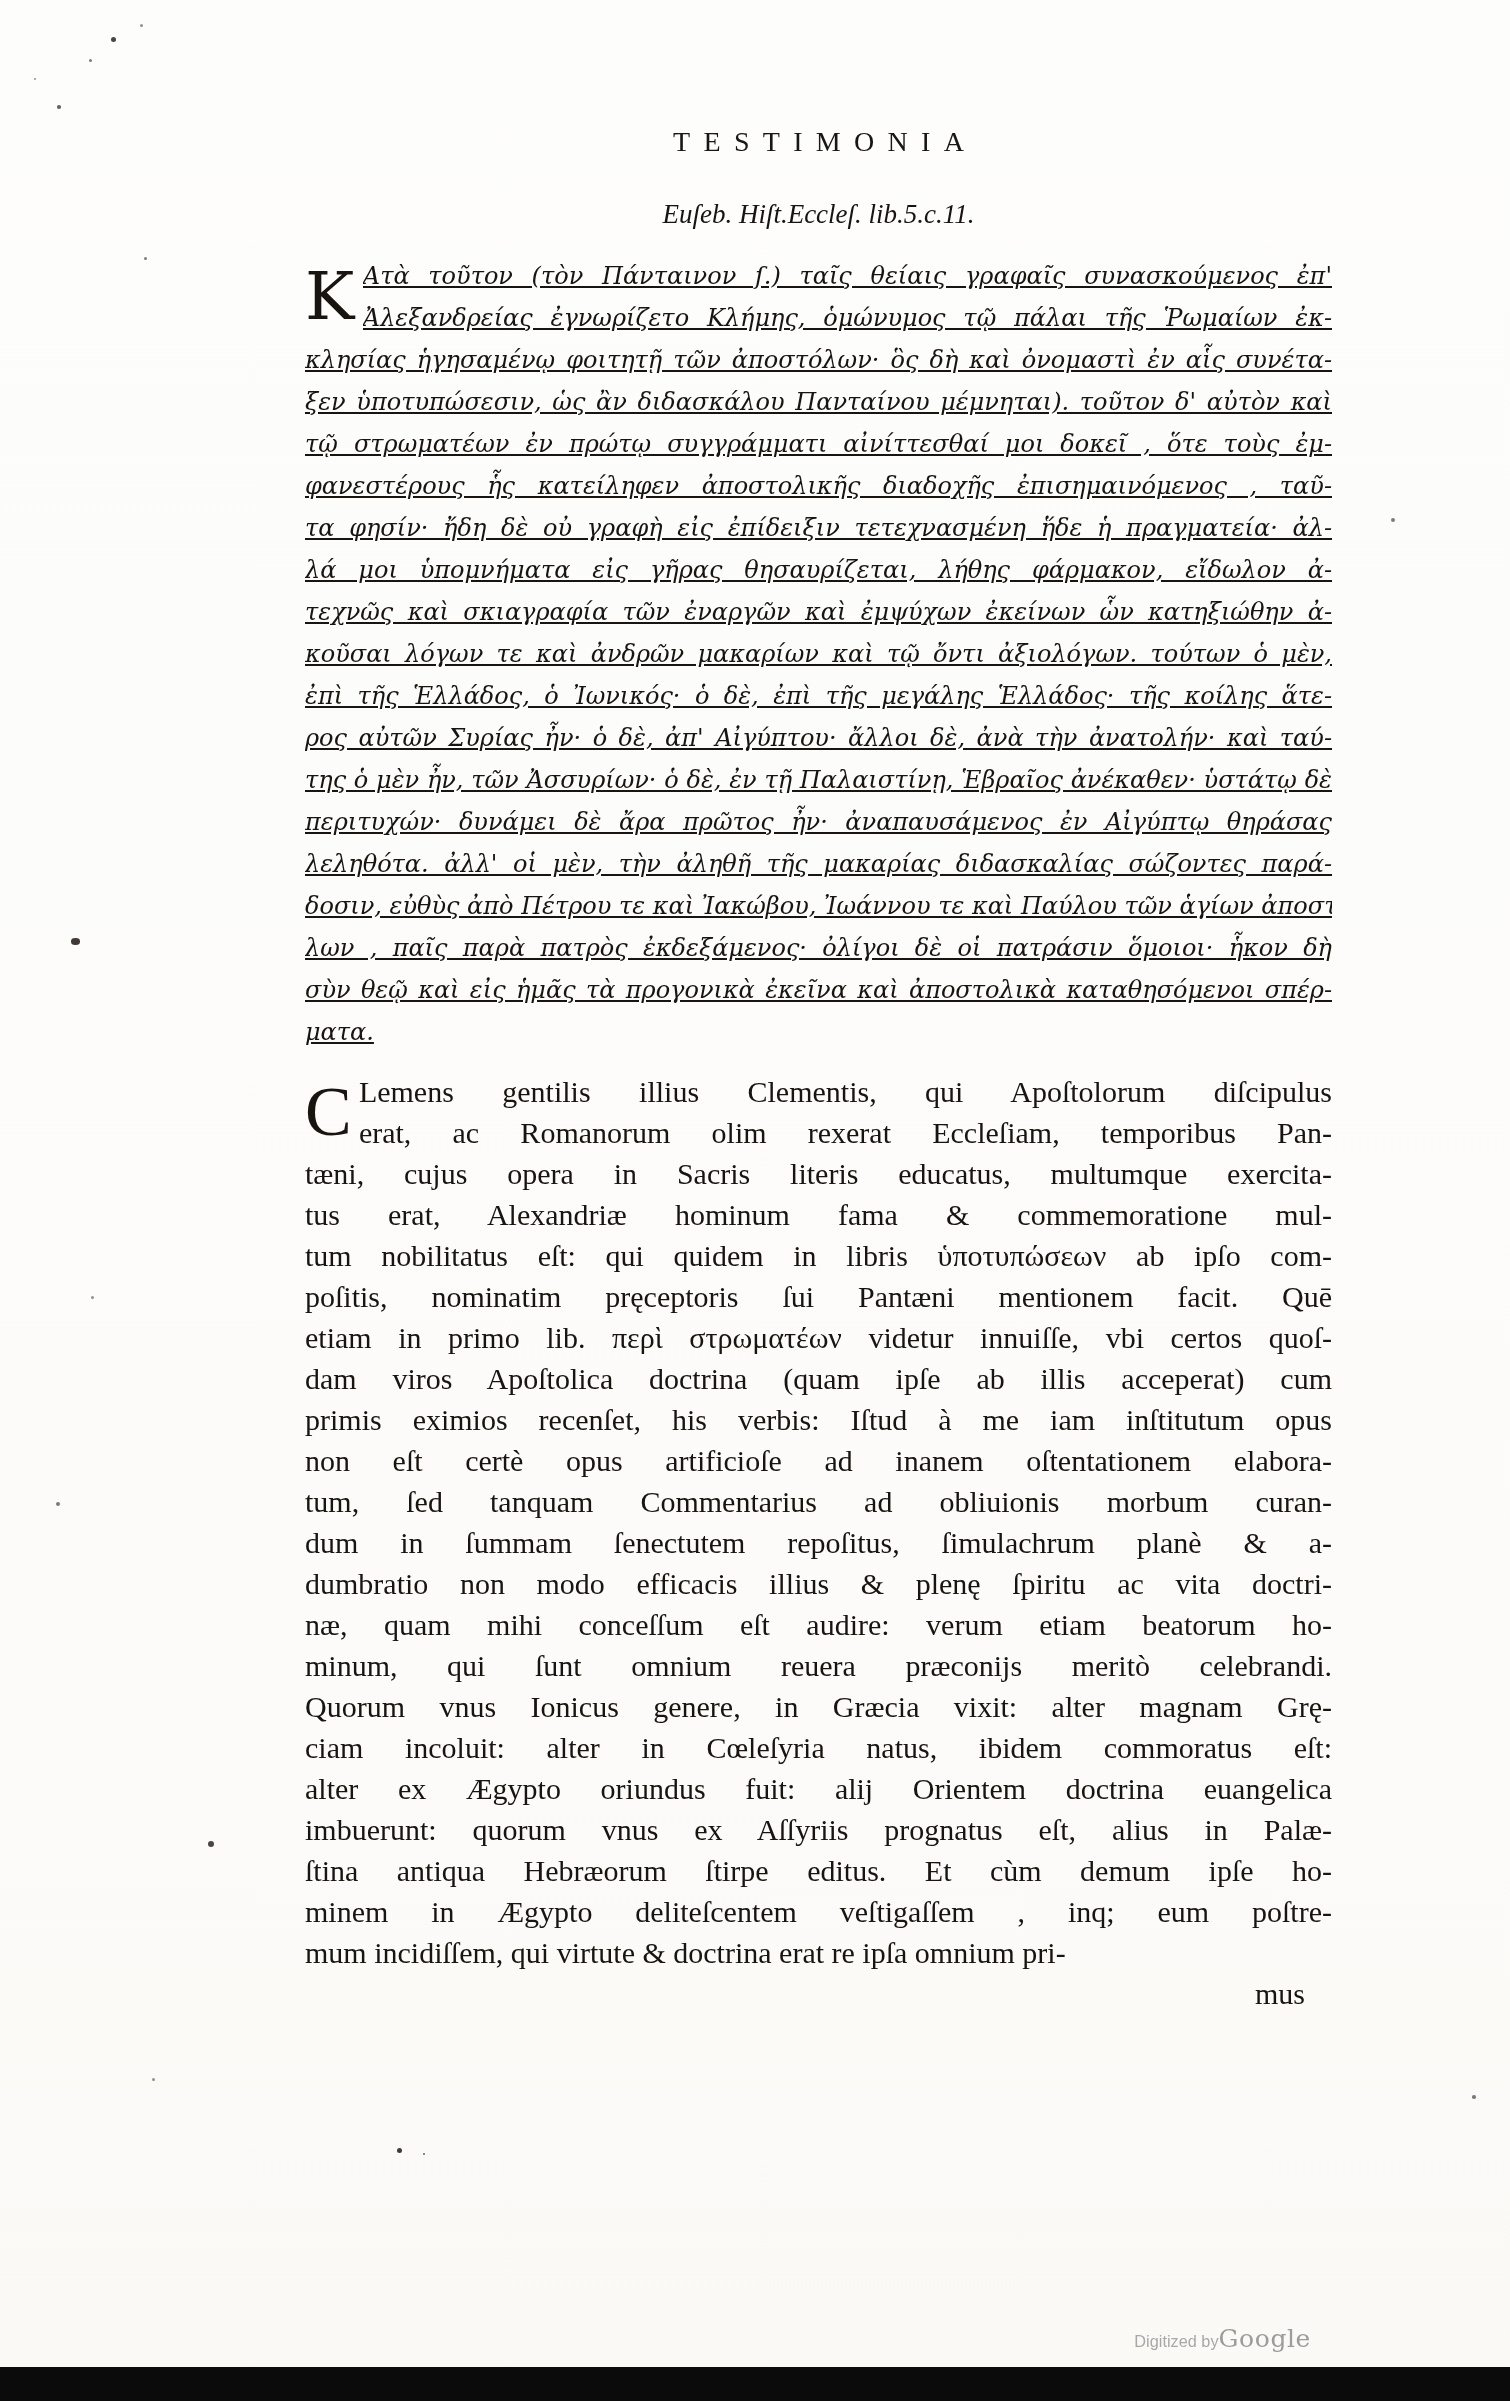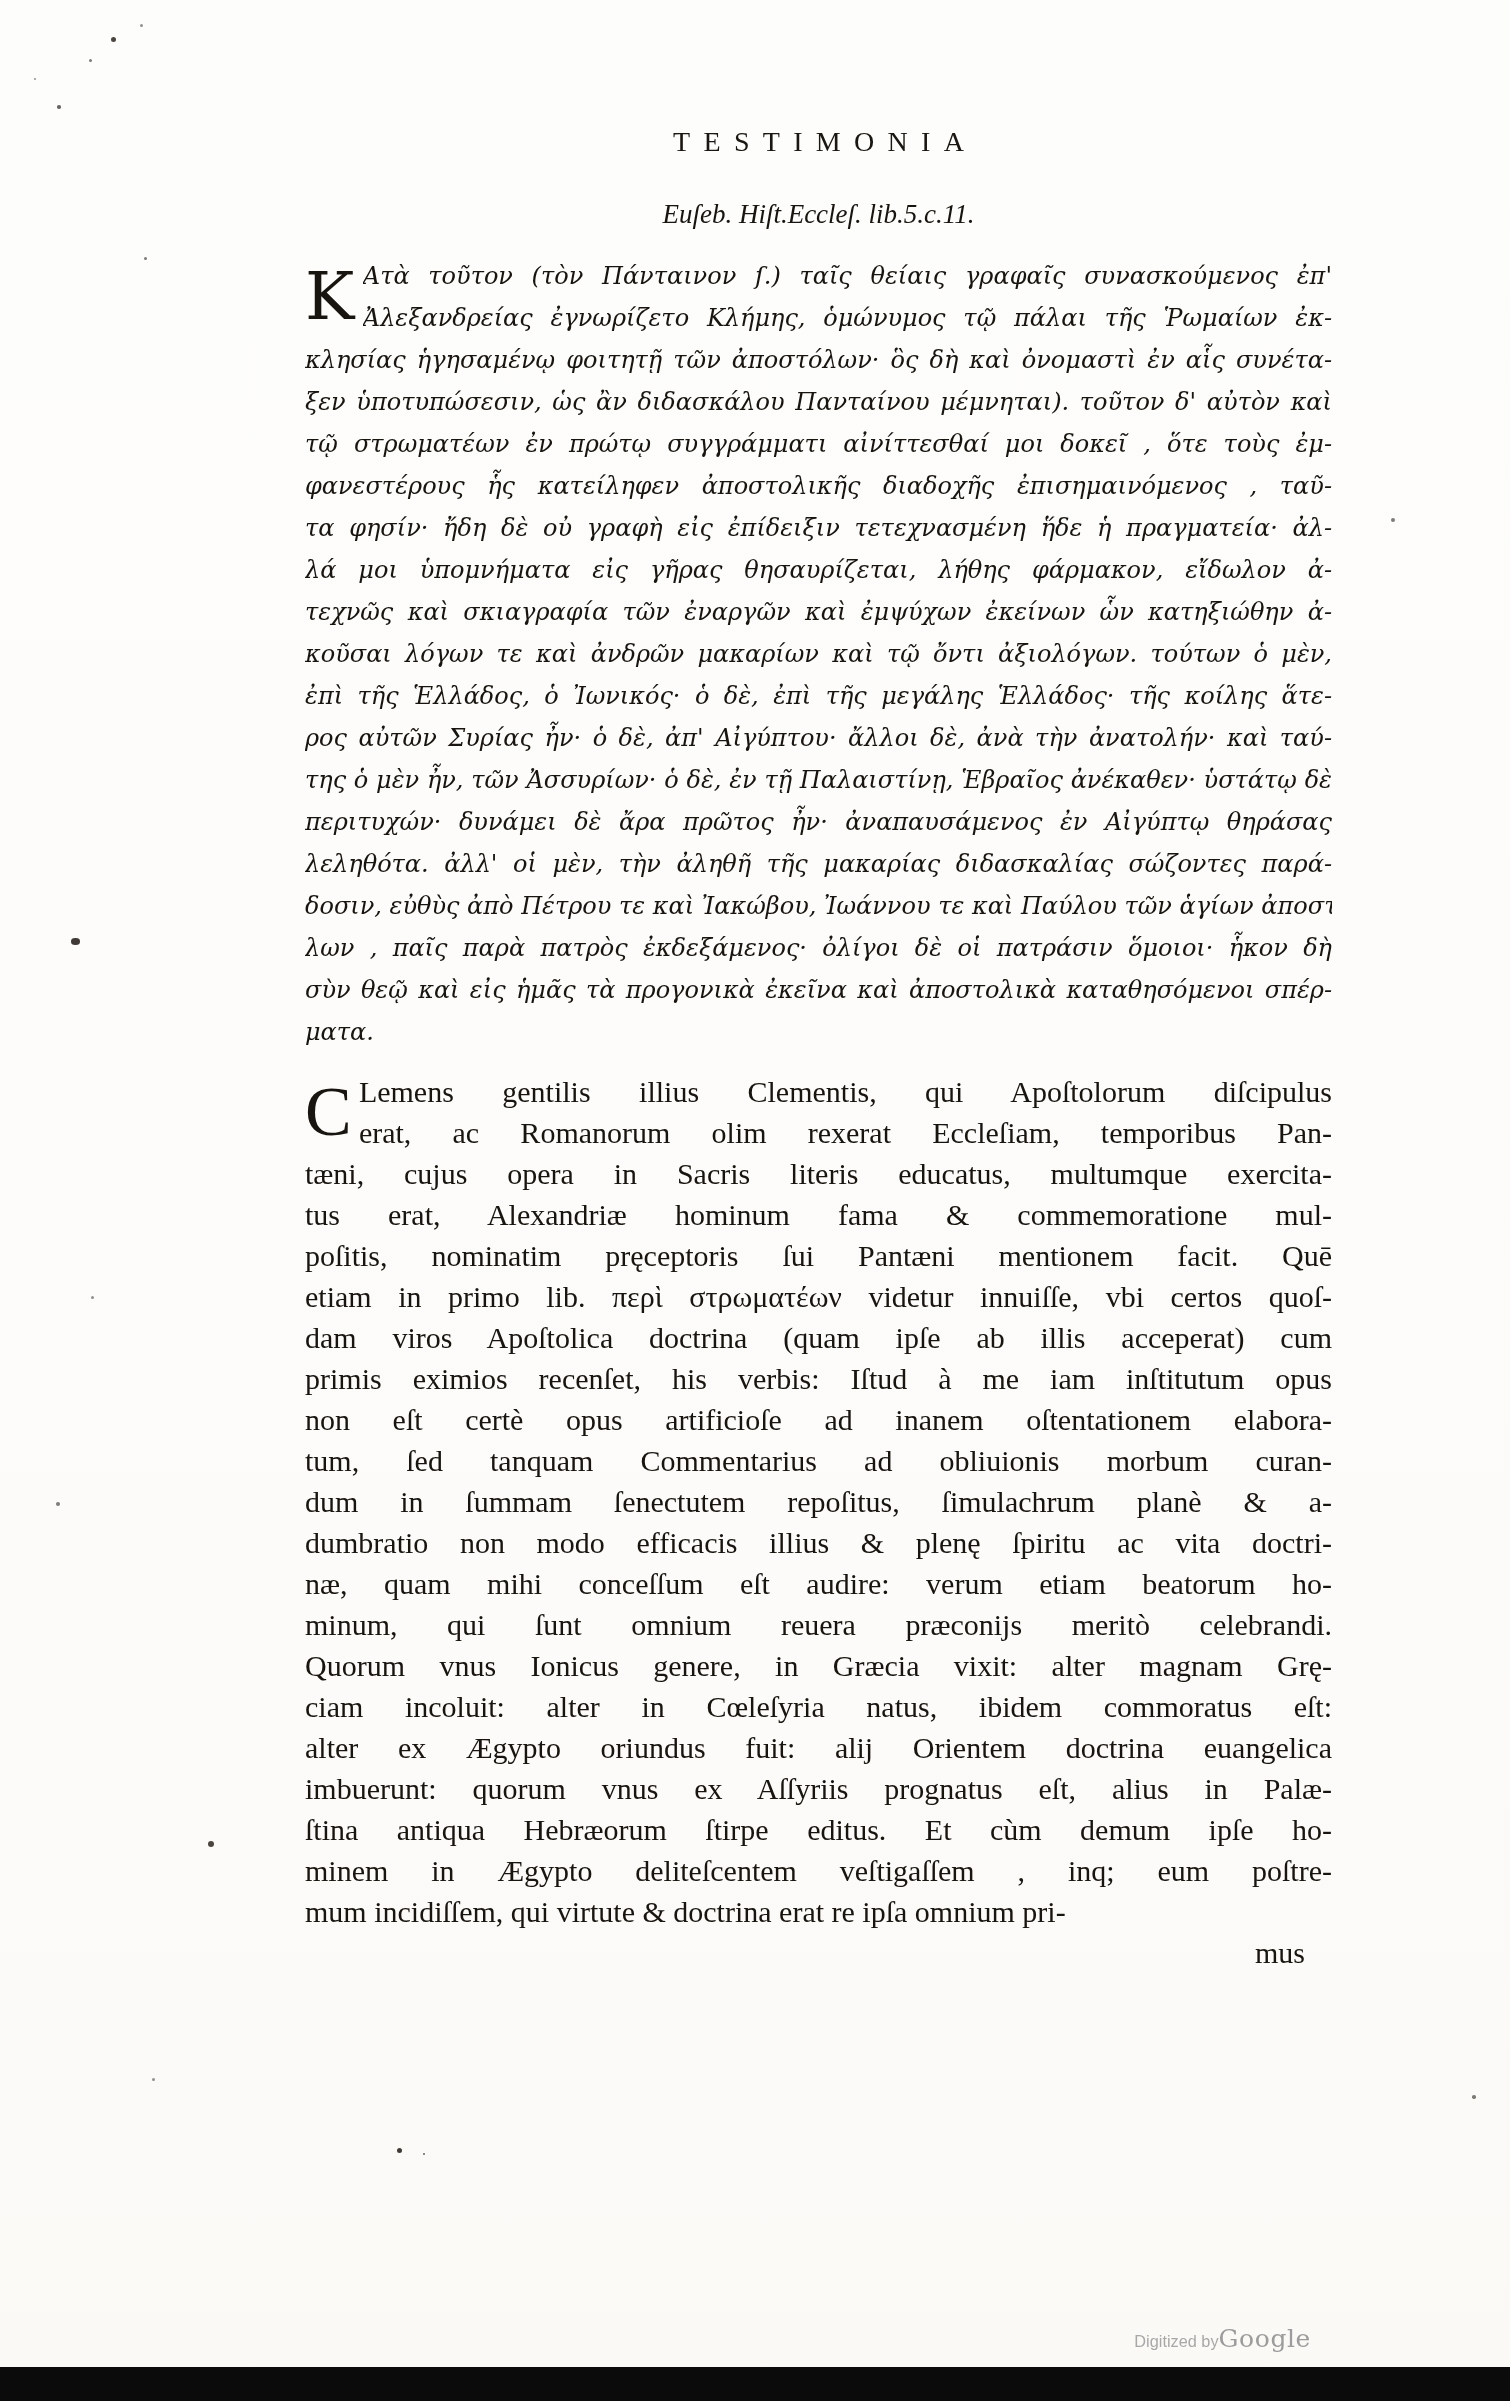--- a/index.html
+++ b/index.html
@@ -47,20 +47,21 @@
     line-height: 79px;
     margin: 2.4px 8.5px 0 0;
     font-family: "DejaVu Serif", serif;
   }
   .gline {
     height: 42px;
     white-space: nowrap;
     overflow: hidden;
     text-align: justify;
     text-align-last: justify;
+    text-decoration: underline;
   }
   .gline.last-line { text-align-last: left; }
   .latin {
     margin-top: 18px;
     font-size: 30px;
     line-height: 41px;
     font-family: "Liberation Serif", "DejaVu Serif", serif;
   }
   .latin .dropcap {
     float: left;
@@ -165,20 +166,21 @@
     </div>
 
     <div class="latin">
       <span class="dropcap">C</span>
       <div>
 
       <div class="lline">Lemens gentilis illius Clementis, qui Apoſtolorum diſcipulus</div>
           <div class="lline">erat, ac Romanorum olim rexerat Eccleſiam, temporibus Pan-</div>
           <div class="lline">tæni, cujus opera in Sacris literis educatus, multumque exercita-</div>
           <div class="lline">tus erat, Alexandriæ hominum fama &amp; commemoratione mul-</div>
+          <div class="lline">tum nobilitatus eſt: qui quidem in libris ὑποτυπώσεων ab ipſo com-</div>
           <div class="lline">poſitis, nominatim pręceptoris ſui Pantæni mentionem facit. Quē</div>
           <div class="lline">etiam in primo lib. περὶ στρωματέων videtur innuiſſe, vbi certos quoſ-</div>
           <div class="lline">dam viros Apoſtolica doctrina (quam ipſe ab illis acceperat) cum</div>
           <div class="lline">primis eximios recenſet, his verbis: Iſtud à me iam inſtitutum opus</div>
           <div class="lline">non eſt certè opus artificioſe ad inanem oſtentationem elabora-</div>
           <div class="lline">tum, ſed tanquam Commentarius ad obliuionis morbum curan-</div>
           <div class="lline">dum in ſummam ſenectutem repoſitus, ſimulachrum planè &amp; a-</div>
           <div class="lline">dumbratio non modo efficacis illius &amp; plenę ſpiritu ac vita doctri-</div>
           <div class="lline">næ, quam mihi conceſſum eſt audire: verum etiam beatorum ho-</div>
           <div class="lline">minum, qui ſunt omnium reuera præconijs meritò celebrandi.</div>

